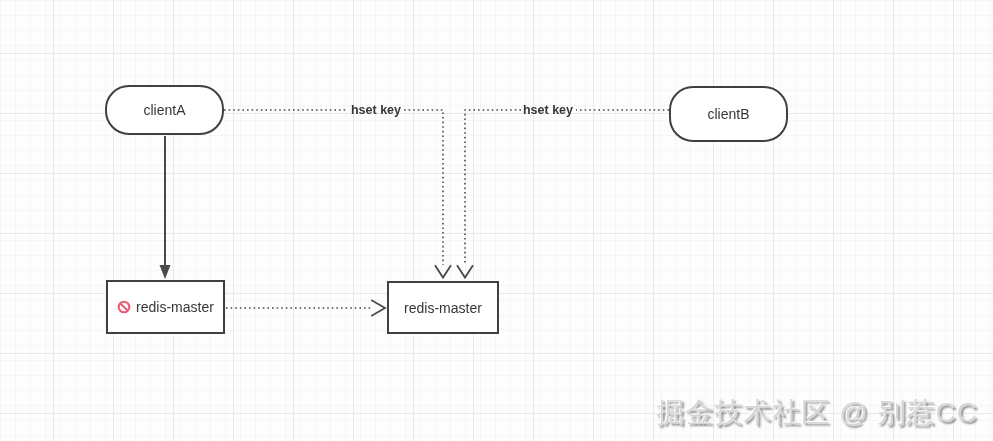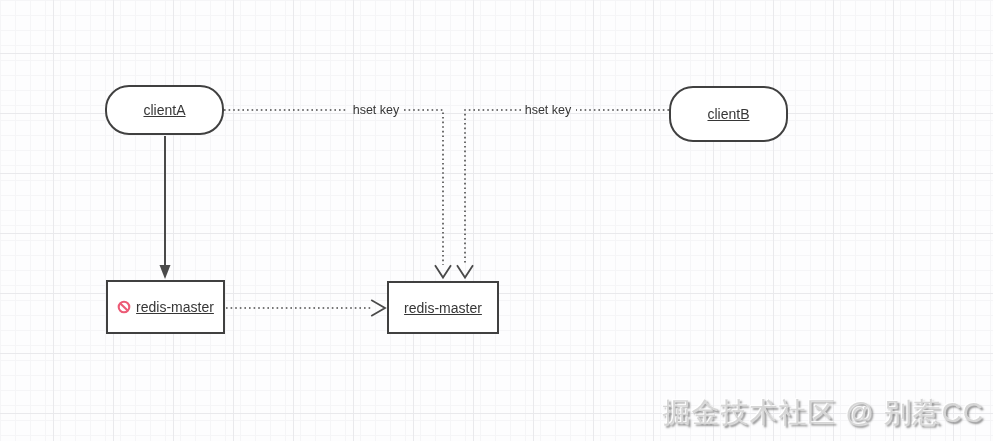--- a/index.html
+++ b/index.html
@@ -42,38 +42,39 @@
     align-items: center;
     justify-content: center;
     background: var(--node_fill);
     border: 2px solid var(--node_border);
     color: var(--label_text);
     font-size: 14px;
     white-space: nowrap;
   }
   .node.rounded { border-radius: 24px; }
 
-  .node-label { display: inline-flex; align-items: center; gap: 5px; text-decoration: underline; }
+  .node-label { display: inline-flex; align-items: center; gap: 5px; }
 
   .prohibit-svg { display: inline-block; vertical-align: middle; }
   .prohibit { stroke: var(--prohibited); fill: none; stroke-width: 2.1; }
 
   .edge-label {
     position: absolute;
     height: 18px;
     line-height: 18px;
     text-align: center;
     font-size: 12.5px;
     color: var(--label_text);
     white-space: nowrap;
+    font-weight: bold;
   }
 
   .watermark {
     position: absolute;
-    right: 9px;
+    right: 15px;
     bottom: 9px;
     font-size: 28px;
     letter-spacing: 1px;
     color: var(--watermark_face);
     text-shadow:
       -1px -1px 1px #ffffff,
       2px 2px 2px var(--watermark_shadow);
     white-space: nowrap;
   }
 </style>

